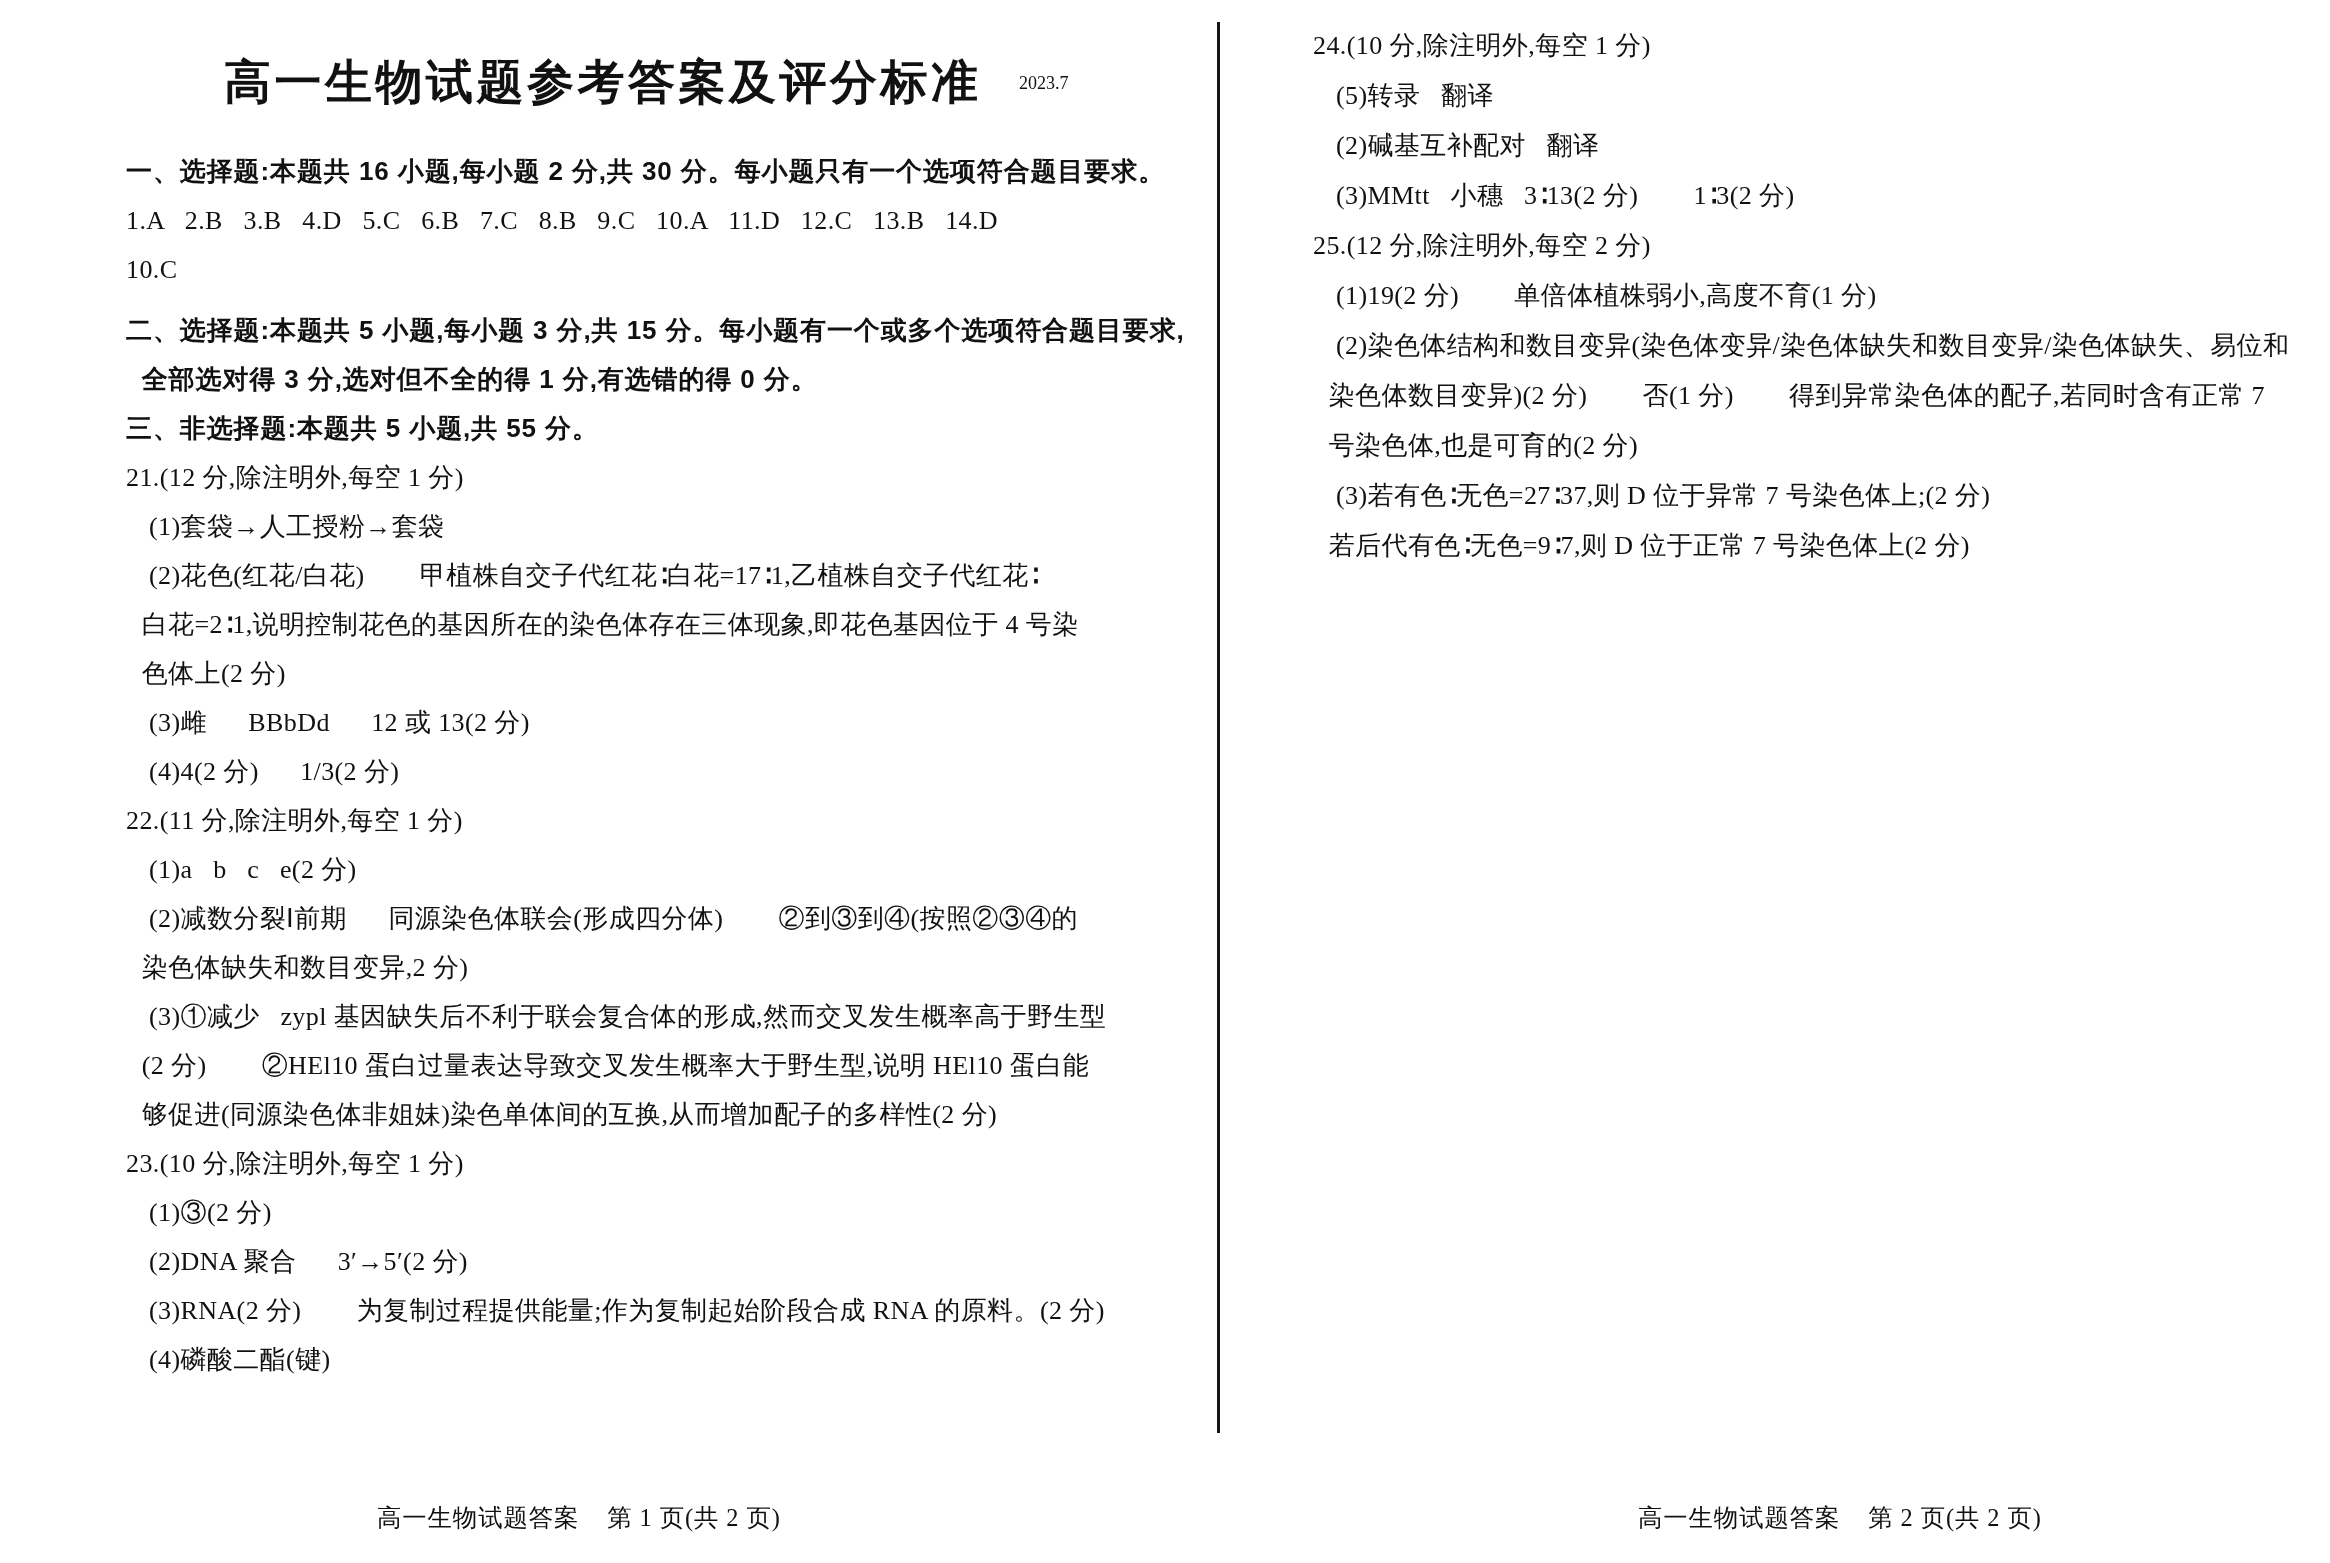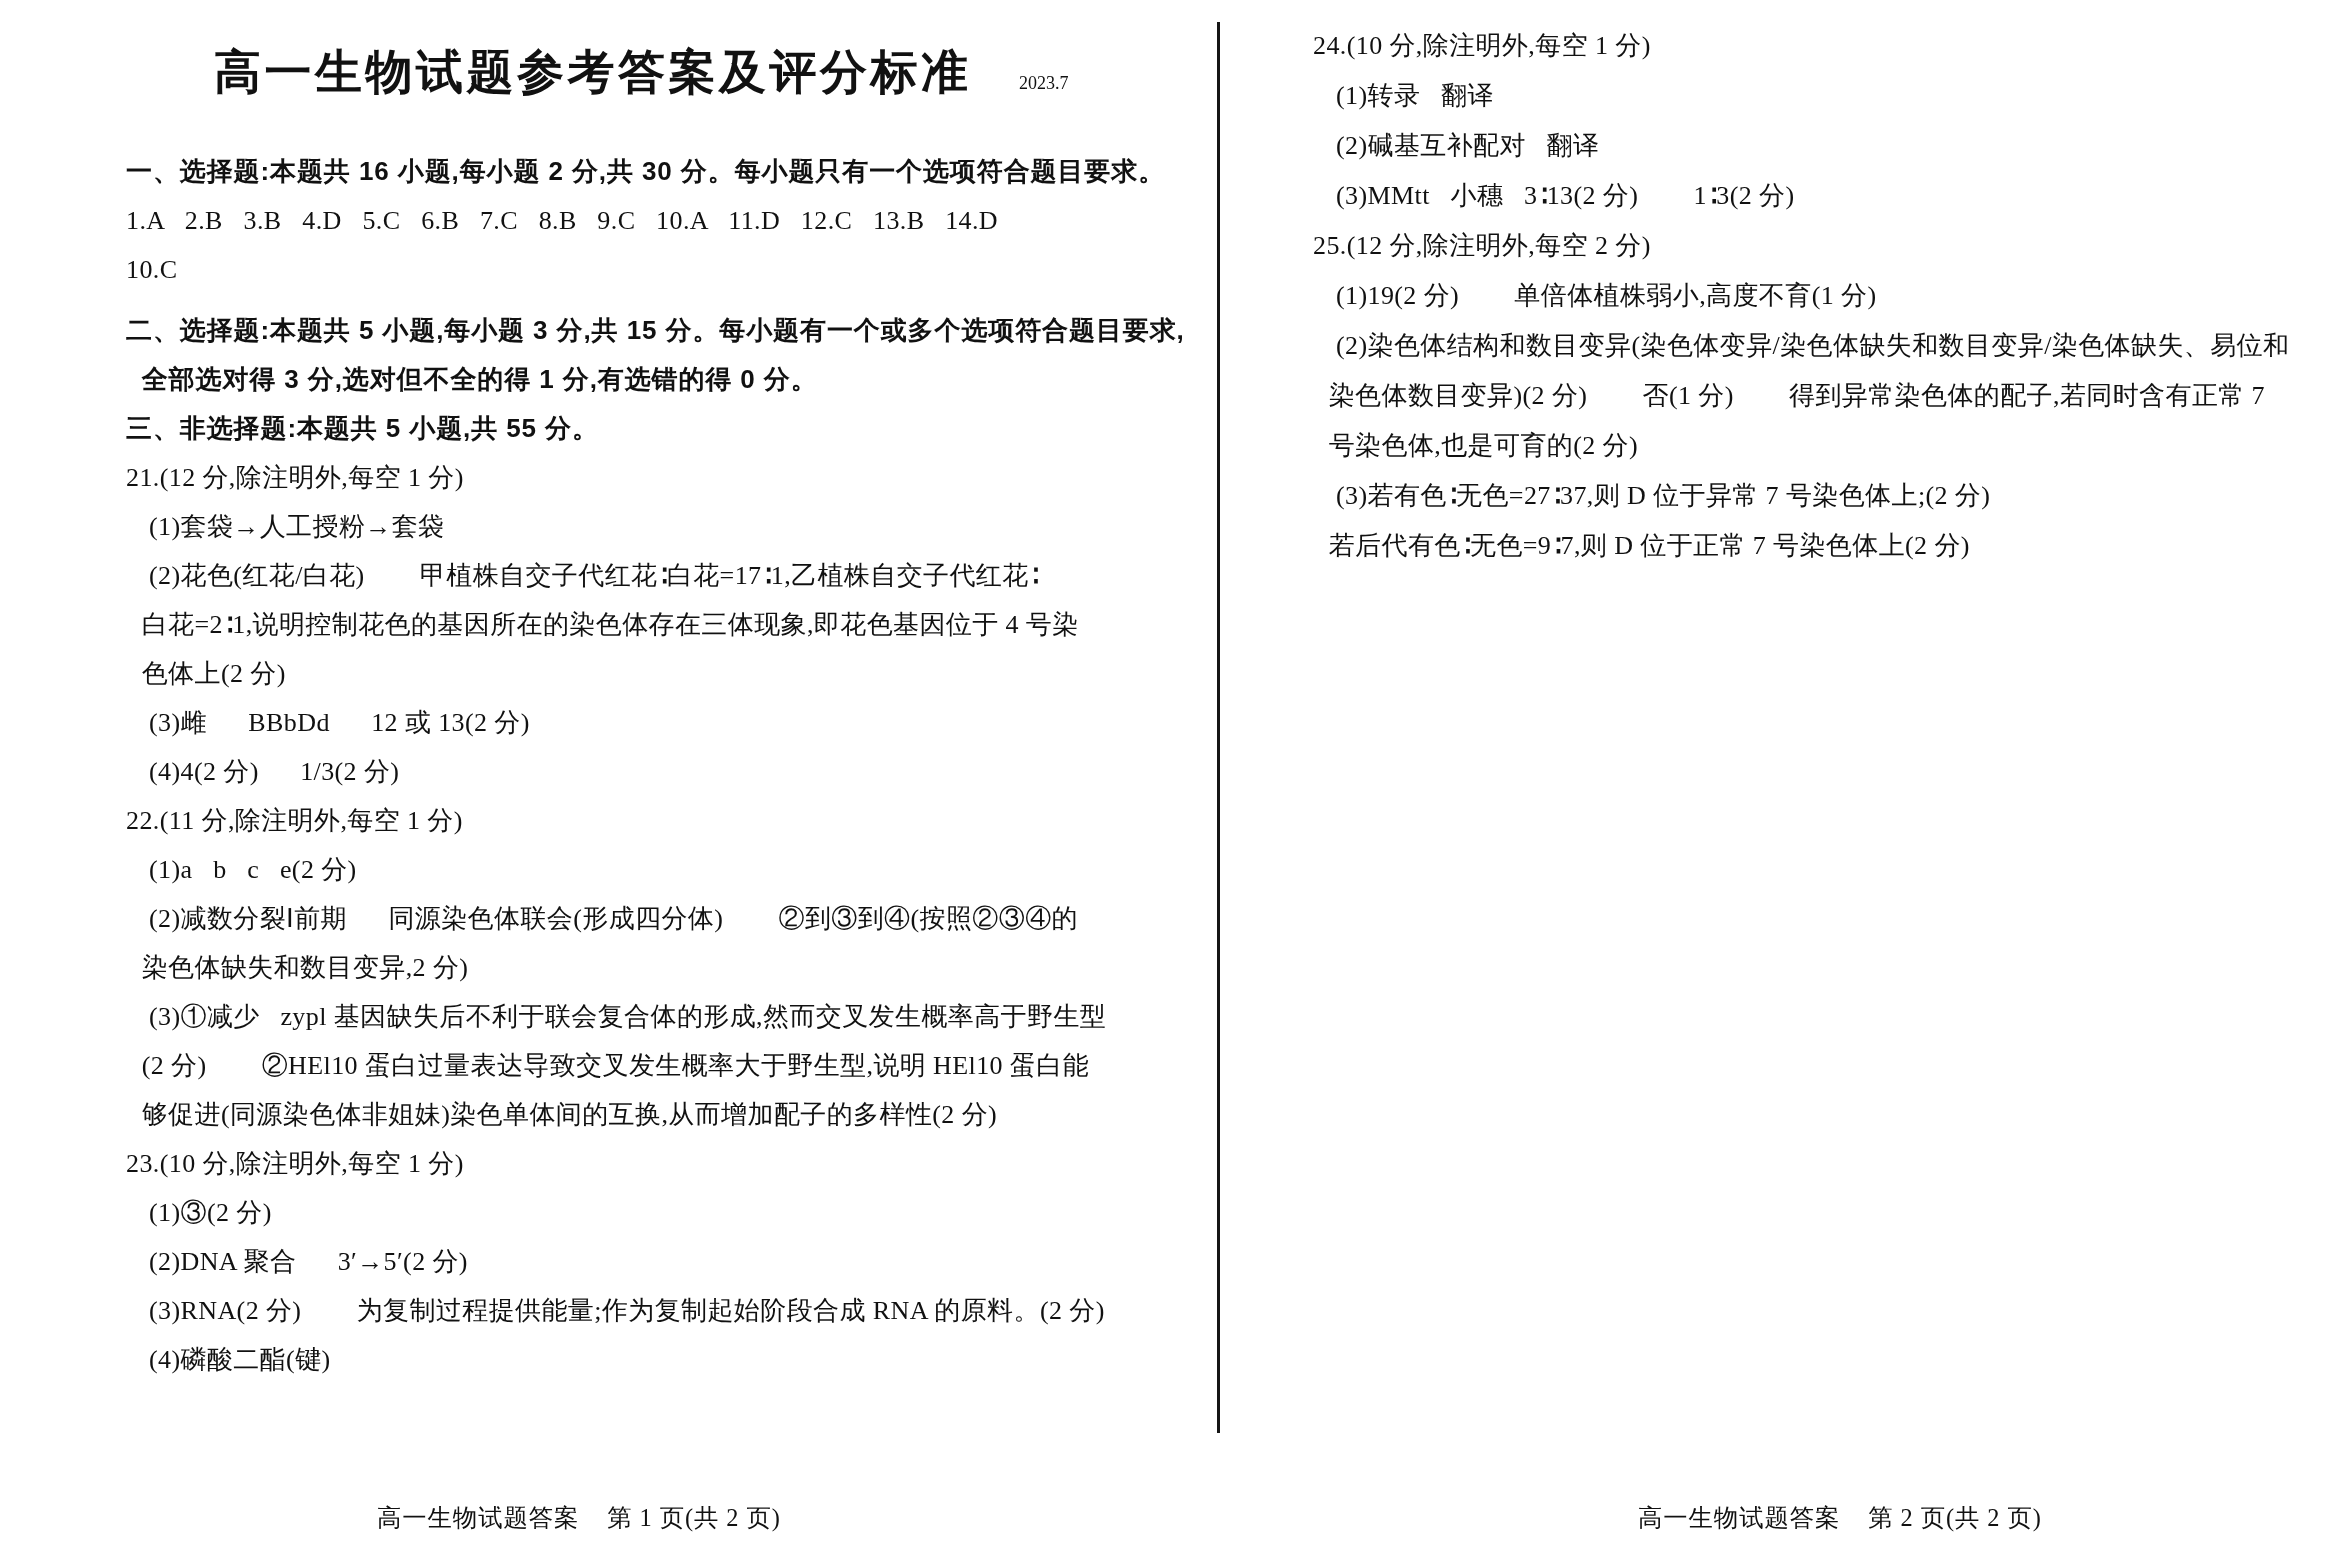--- a/index.html
+++ b/index.html
@@ -4,21 +4,21 @@
 <style>
   html,body{margin:0;padding:0;}
   body{
     width:2330px;height:1564px;
     background:#ffffff;
     position:relative;
     font-family:"Liberation Serif", serif;
     color:#111;
   }
   .title{
-    position:absolute;left:208px;top:35px;margin:6px;
+    position:absolute;left:208px;top:35px;margin:16px;
     font-family:"Liberation Serif", serif;
     font-weight:bold;font-size:47px;letter-spacing:3.5px;
     white-space:pre;
   }
   .doc-date{
     position:absolute;left:1019px;top:73px;
     font-size:18px;white-space:pre;
   }
   .divider{
     position:absolute;left:1217px;top:22px;width:2.6px;height:1411px;
@@ -76,21 +76,21 @@
   <div class="line c">够促进(同源染色体非姐妹)染色单体间的互换,从而增加配子的多样性(2 分)</div>
   <div class="line">23.(10 分,除注明外,每空 1 分)</div>
   <div class="line s">(1)③(2 分)</div>
   <div class="line s">(2)DNA 聚合      3′→5′(2 分)</div>
   <div class="line s">(3)RNA(2 分)        为复制过程提供能量;作为复制起始阶段合成 RNA 的原料。(2 分)</div>
   <div class="line s">(4)磷酸二酯(键)</div>
 </div>
 
 <div class="col col-right">
   <div class="line">24.(10 分,除注明外,每空 1 分)</div>
-  <div class="line s">(1)转录   翻译</div>
+  <div class="line s">(5)转录   翻译</div>
   <div class="line s">(2)碱基互补配对   翻译</div>
   <div class="line s">(3)MMtt   小穗   3∶13(2 分)        1∶3(2 分)</div>
   <div class="line">25.(12 分,除注明外,每空 2 分)</div>
   <div class="line s">(1)19(2 分)        单倍体植株弱小,高度不育(1 分)</div>
   <div class="line s">(2)染色体结构和数目变异(染色体变异/染色体缺失和数目变异/染色体缺失、易位和</div>
   <div class="line c">染色体数目变异)(2 分)        否(1 分)        得到异常染色体的配子,若同时含有正常 7</div>
   <div class="line c">号染色体,也是可育的(2 分)</div>
   <div class="line s">(3)若有色∶无色=27∶37,则 D 位于异常 7 号染色体上;(2 分)</div>
   <div class="line c">若后代有色∶无色=9∶7,则 D 位于正常 7 号染色体上(2 分)</div>
 </div>

